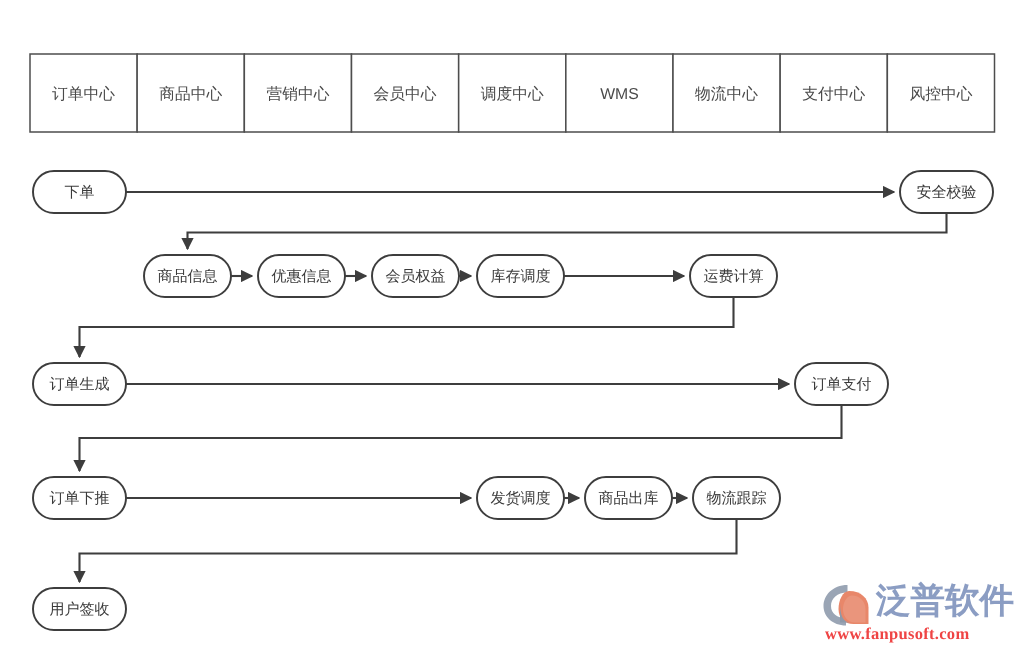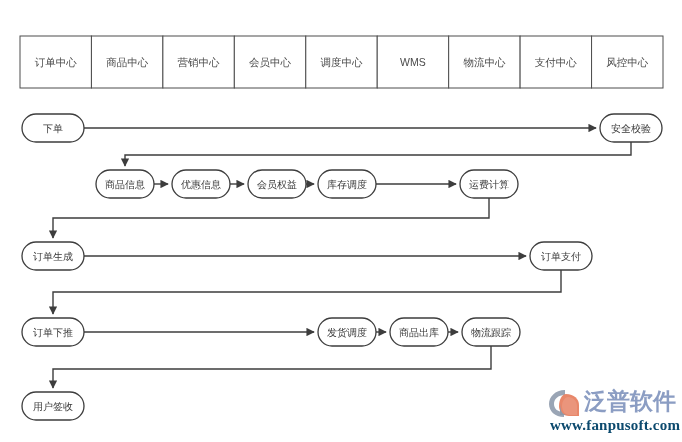--- a/index.html
+++ b/index.html
@@ -79,23 +79,23 @@
     color: #8b9dc3;
     letter-spacing: 0px;
     line-height: 30px;
     white-space: nowrap;
   }
   .logo-url {
     position: absolute;
     left: 2px;
     top: 31px;
     font-family: "Liberation Serif", "DejaVu Serif", serif;
-    font-size: 15px;
+    font-size: 11px;
     font-weight: bold;
-    color: #0c4a6e;
+    color: #ef4444;
     letter-spacing: 0.2px;
     white-space: nowrap;
   }
 </style>
 </head>
 <body>
 
 <div id="stage">
 
   <svg id="diagram" viewBox="0 0 682 442" xmlns="http://www.w3.org/2000/svg">

